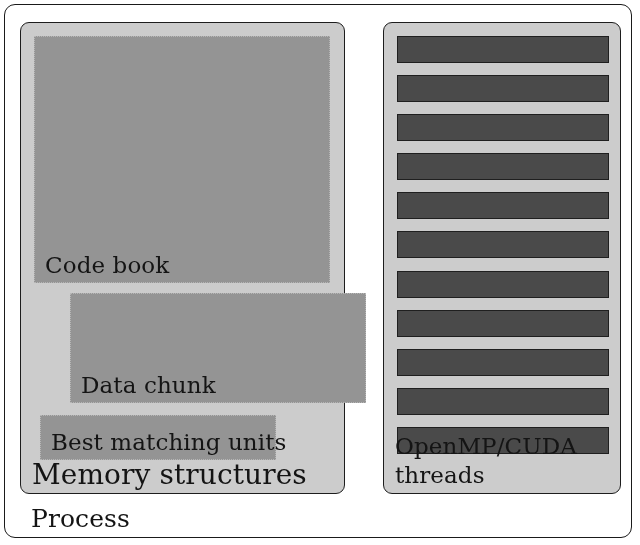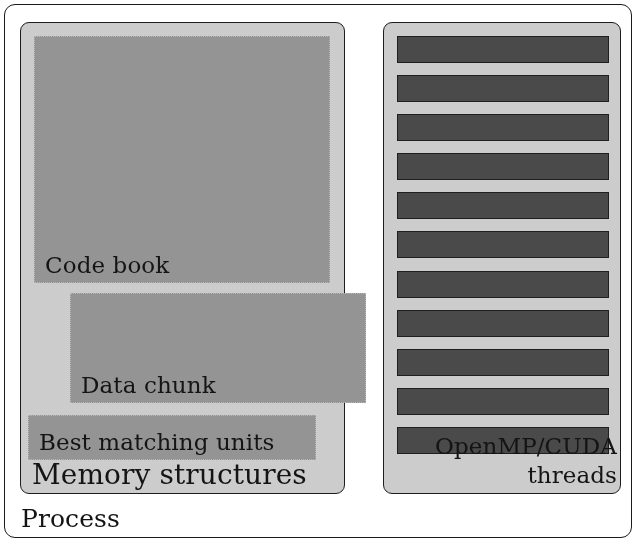--- a/index.html
+++ b/index.html
@@ -12,39 +12,38 @@
     height: 545px;
     font-family: "DejaVu Serif", "Liberation Serif", serif;
     overflow: hidden;
   }
 
   #canvas {
     position: relative;
     width: 640px;
     height: 545px;
     background: #ffffff;
-    text-align: right;
   }
 
   
   .process-box {
     position: absolute;
     left: 4px;
     top: 4px;
     width: 628px;
     height: 534px;
     box-sizing: border-box;
     border: 1.6px solid #1a1a1a;
     border-radius: 11px;
     background: #ffffff;
   }
 
   .process-label {
     position: absolute;
-    left: 16px;
+    left: 26px;
     bottom: 2px;
     font-size: 25px;
     line-height: 32px;
     color: #141414;
     letter-spacing: 0.1px;
     white-space: nowrap;
   }
 
   
   .panel {
@@ -105,23 +104,23 @@
 
   .blk-datachunk {
     left: 13px;
     top: 270px;
     width: 296px;
     height: 110px;
     margin-left: 36px;
   }
 
   .blk-bmu {
-    left: 7px;
+    left: 19px;
     top: 392px;
-    width: 288px;
+    width: 236px;
     height: 45px;
   }
 
   
   .threads-panel {
     left: 378px;
     top: 17px;
     width: 238px;
     height: 472px;
   }

